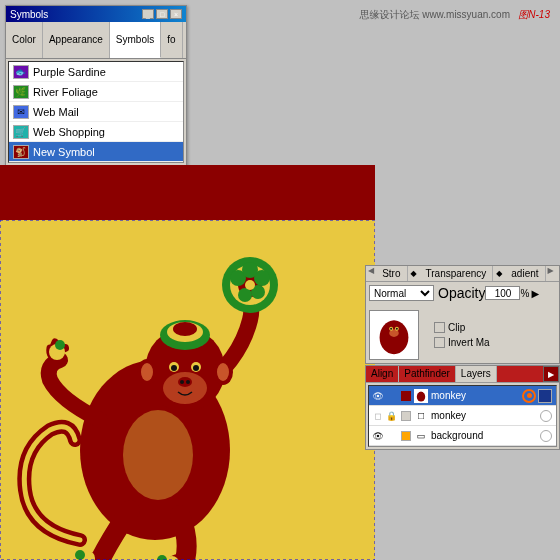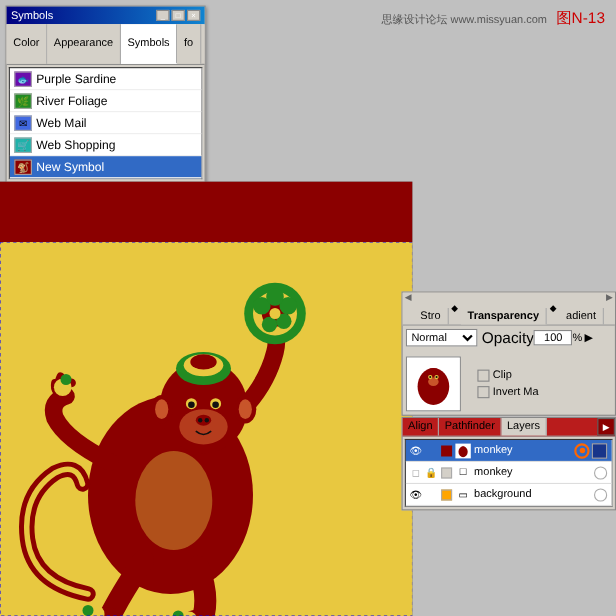--- a/index.html
+++ b/index.html
@@ -182,26 +182,25 @@
       background: #d4d0c8;
       border-bottom: 1px solid #999;
       font-size: 10px;
     }
 
     .stroke-tab {
       padding: 2px 6px;
       cursor: pointer;
       font-size: 10px;
       border-right: 1px solid #aaa;
-      margin-top: 14px;
     }
 
     .stroke-tab.active {
       background: #d4d0c8;
-      font-weight: bold;
+      font-weight: normal;
     }
 
     .stroke-tab-arrow {
       width: 12px;
       display: flex;
       align-items: center;
       justify-content: center;
       font-size: 8px;
     }
 
@@ -405,21 +404,22 @@
     .wm {
       position: absolute;
       top: 8px;
       right: 10px;
       font-size: 10px;
       color: #555;
       font-family: Arial;
     }
     .wm-red {
       color: #c00;
-      font-size: 14px;
+      font-size: 10px;
+      font-style: italic;
     }
 
     
     .panel-arrow {
       font-size: 8px;
       color: #666;
       padding: 0 2px;
     }
   </style>
 </head>

